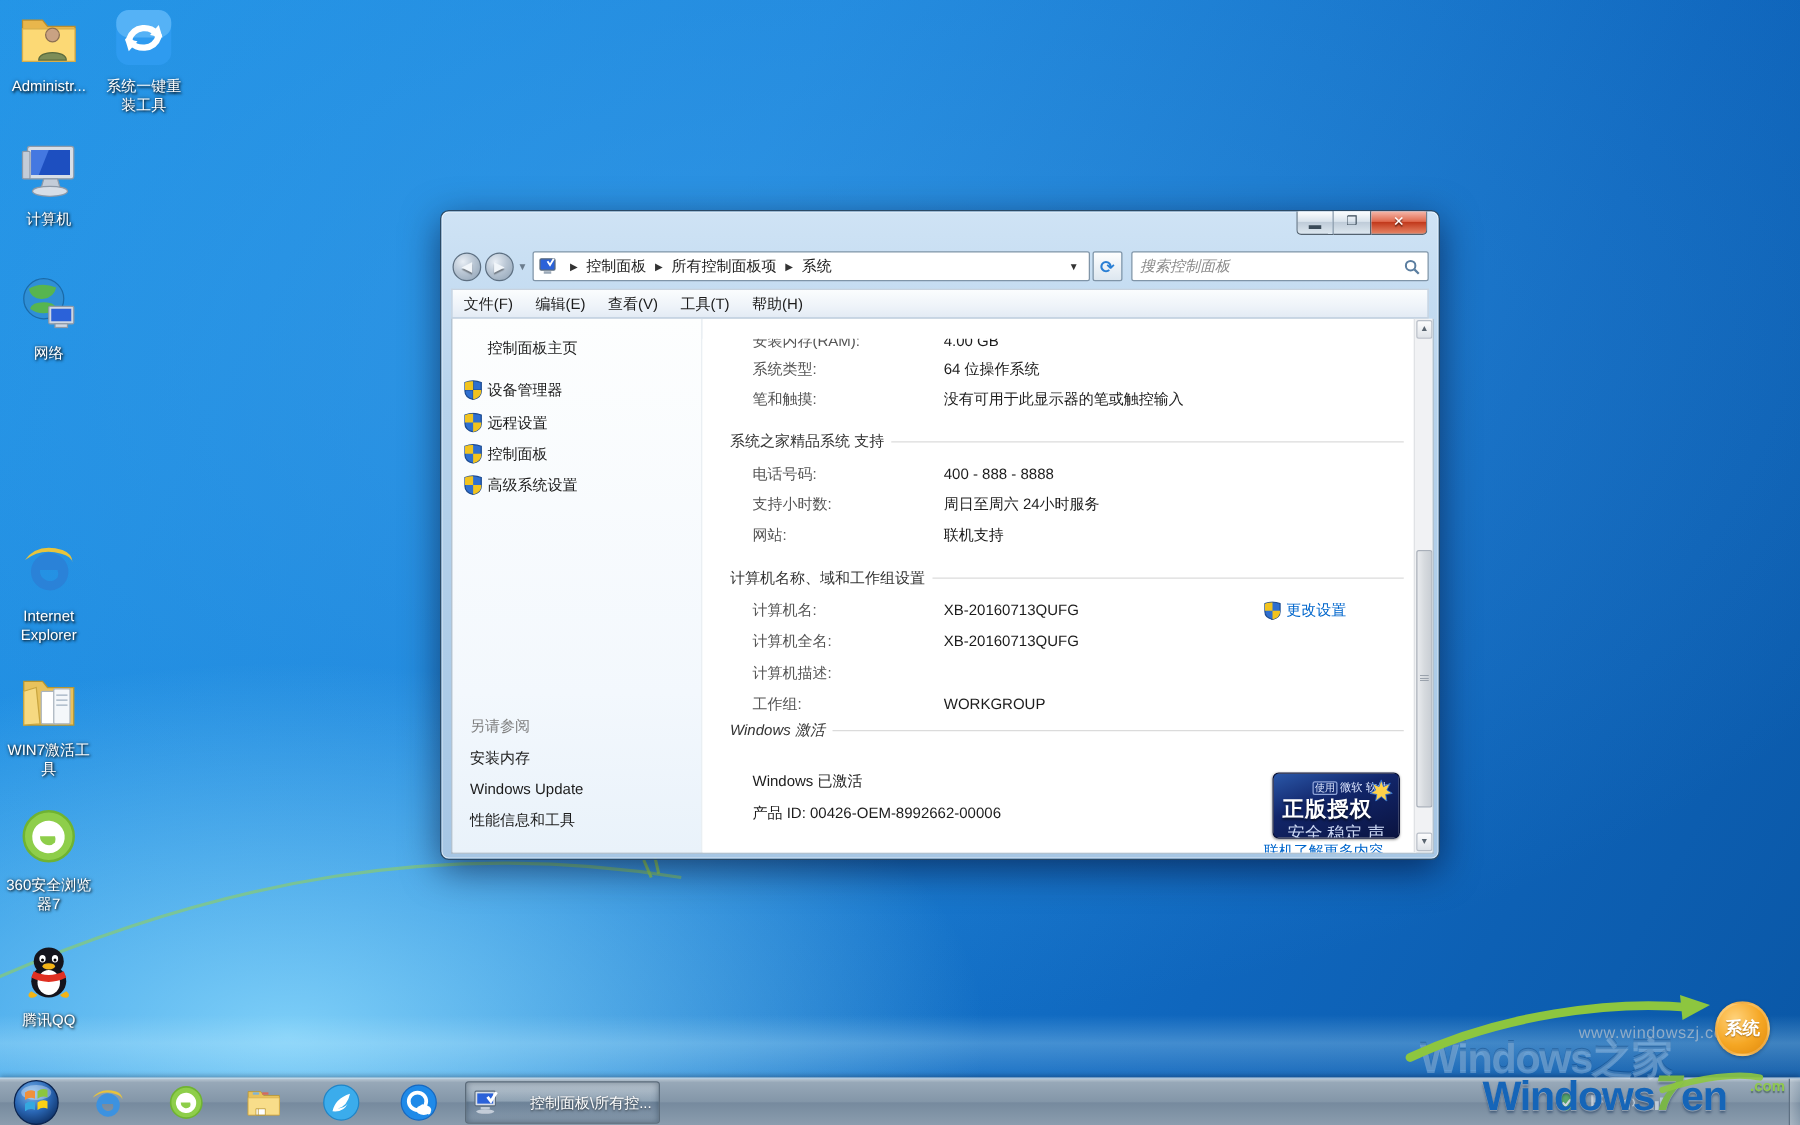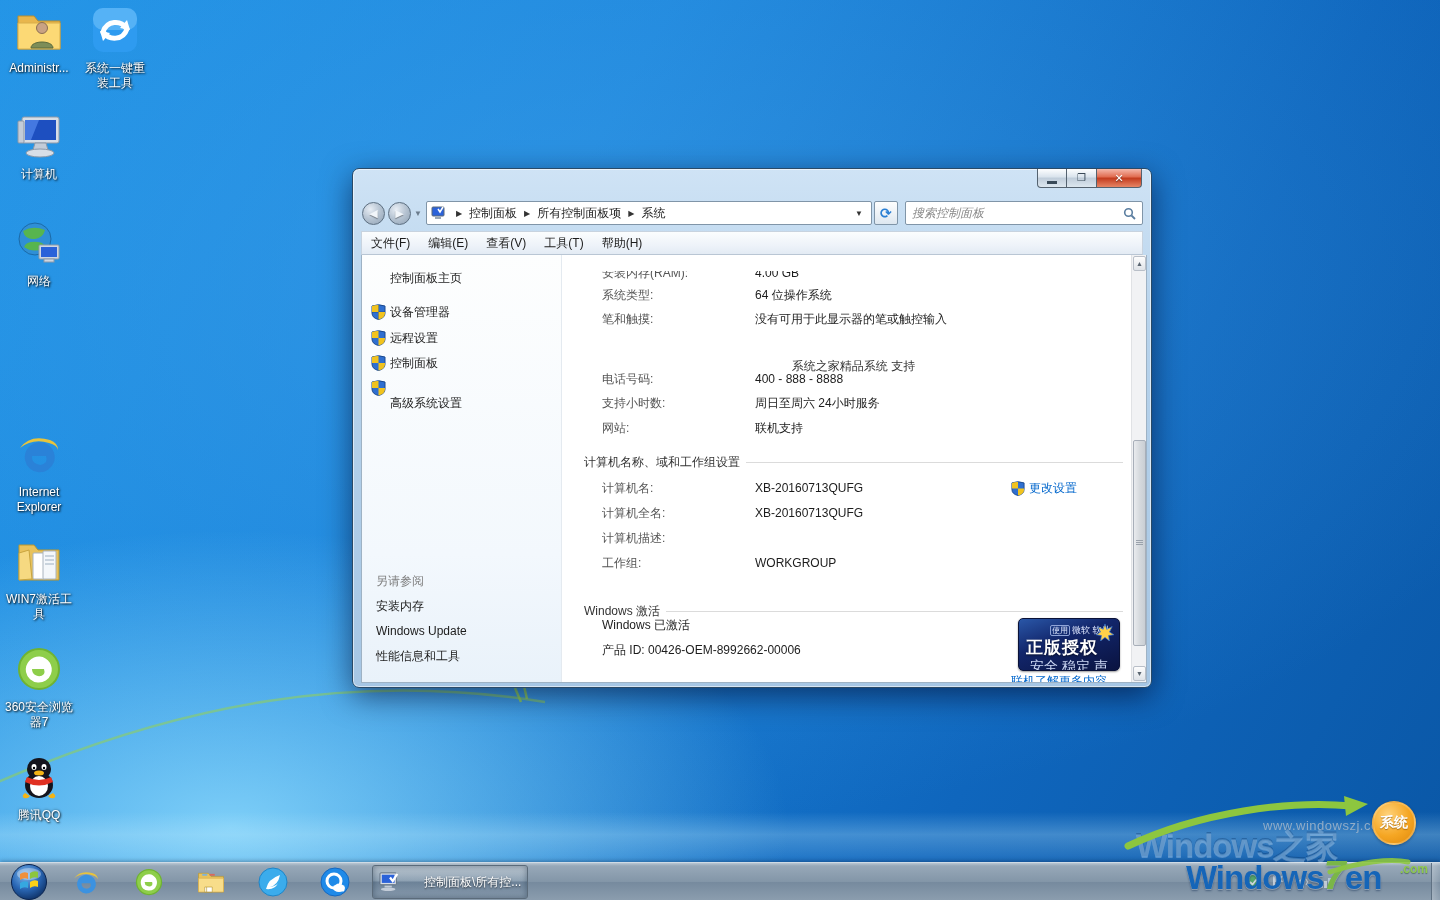--- a/index.html
+++ b/index.html
@@ -322,21 +322,21 @@
           <path d="M1 2 q3.2 -1.2 6.5 -1 v7 H1 z" fill="#f2c31e"></path>
           <path d="M7.5 8 h6.5 v1 q0 5 -6.5 6.5 z" fill="#f2c31e"></path>
         </svg>
         <div class="side-item task" style="top:98px;">控制面板</div>
 
         <svg class="shield" style="left:9px; top:125px;" viewBox="0 0 15 16">
           <path d="M1 2 q6.5 -2.5 13 0 v7 q0 5 -6.5 6.5 Q1 14 1 9 z" fill="#2f6fd0" stroke="#1c4a8f"></path>
           <path d="M1 2 q3.2 -1.2 6.5 -1 v7 H1 z" fill="#f2c31e"></path>
           <path d="M7.5 8 h6.5 v1 q0 5 -6.5 6.5 z" fill="#f2c31e"></path>
         </svg>
-        <div class="side-item task" style="top:138px;">高级系统设置</div>
+        <div class="side-item task" style="top:123px;">高级系统设置</div>
 
         <div class="side-head" style="top:316px;">另请参阅</div>
         <div class="side-item task" style="left:14px; top:341px;">安装内存</div>
         <div class="side-item task" style="left:14px; top:366px;">Windows Update</div>
         <div class="side-item task" style="left:14px; top:391px;">性能信息和工具</div>
       </div>
 
       <div class="main">
 
         <div class="row" style="top:-8px;">
@@ -345,21 +345,21 @@
         </div>
         <div class="row" style="top:14px;">
           <span class="lab">系统类型:</span>
           <span class="val">64 位操作系统</span>
         </div>
         <div class="row" style="top:38px;">
           <span class="lab">笔和触摸:</span>
           <span class="val">没有可用于此显示器的笔或触控输入</span>
         </div>
 
-        <div class="sechead" style="top:87px;flex-direction:column;">
+        <div class="sechead" style="top:72px;">
           <span class="t">系统之家精品系统 支持</span>
             <div class="ln"></div>
         </div>
         <div class="row" style="top:98px;">
           <span class="lab">电话号码:</span>
           <span class="val">400 - 888 - 8888</span>
         </div>
         <div class="row" style="top:122px;">
           <span class="lab">支持小时数:</span>
           <span class="val">周日至周六  24小时服务</span>
@@ -391,21 +391,21 @@
         </div>
         <div class="row" style="top:257px;">
           <span class="lab">计算机描述:</span>
           <span class="val"></span>
         </div>
         <div class="row" style="top:282px;">
           <span class="lab">工作组:</span>
           <span class="val">WORKGROUP</span>
         </div>
 
-        <div class="sechead" style="top:330px;">
+        <div class="sechead" style="top:303px;font-style:italic;">
           <span class="t">Windows 激活</span>
             <div class="ln"></div>
         </div>
         <div class="row" style="top:344px;">
           <span class="lab" style="color:#1c1c1c;">Windows 已激活</span>
         </div>
         <div class="row" style="top:369px;">
           <span class="lab" style="color:#1c1c1c;">产品 ID: 00426-OEM-8992662-00006</span>
         </div>
 

